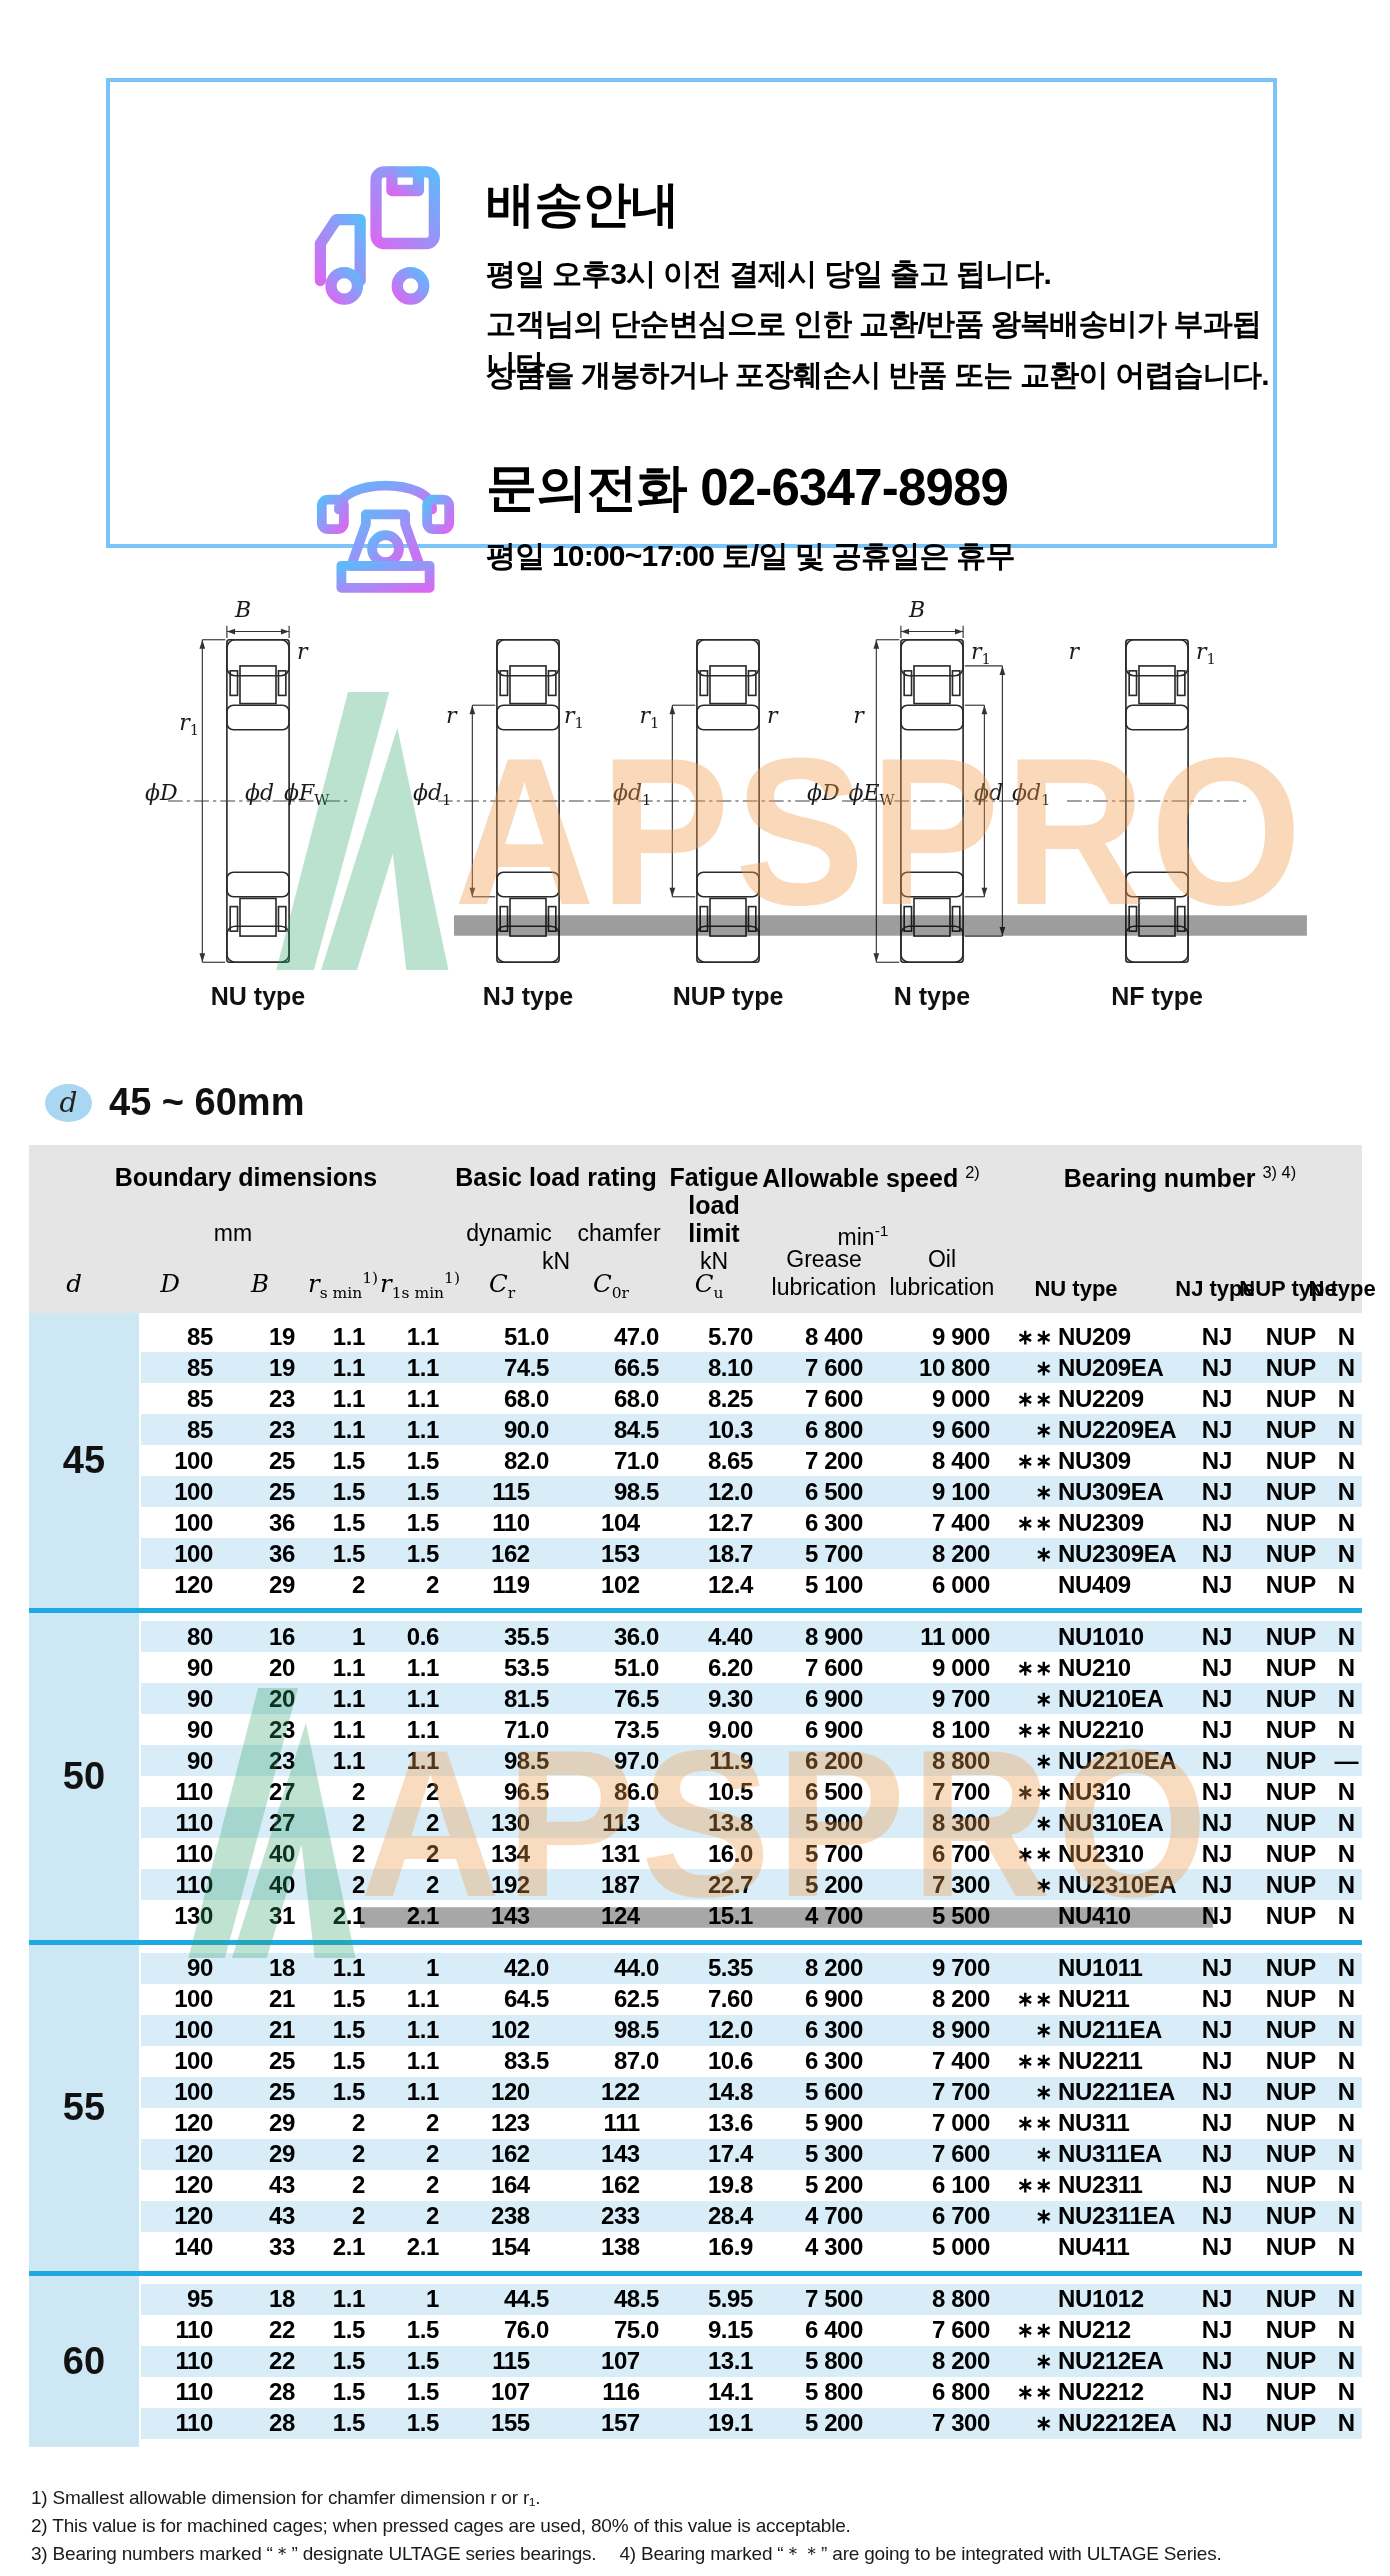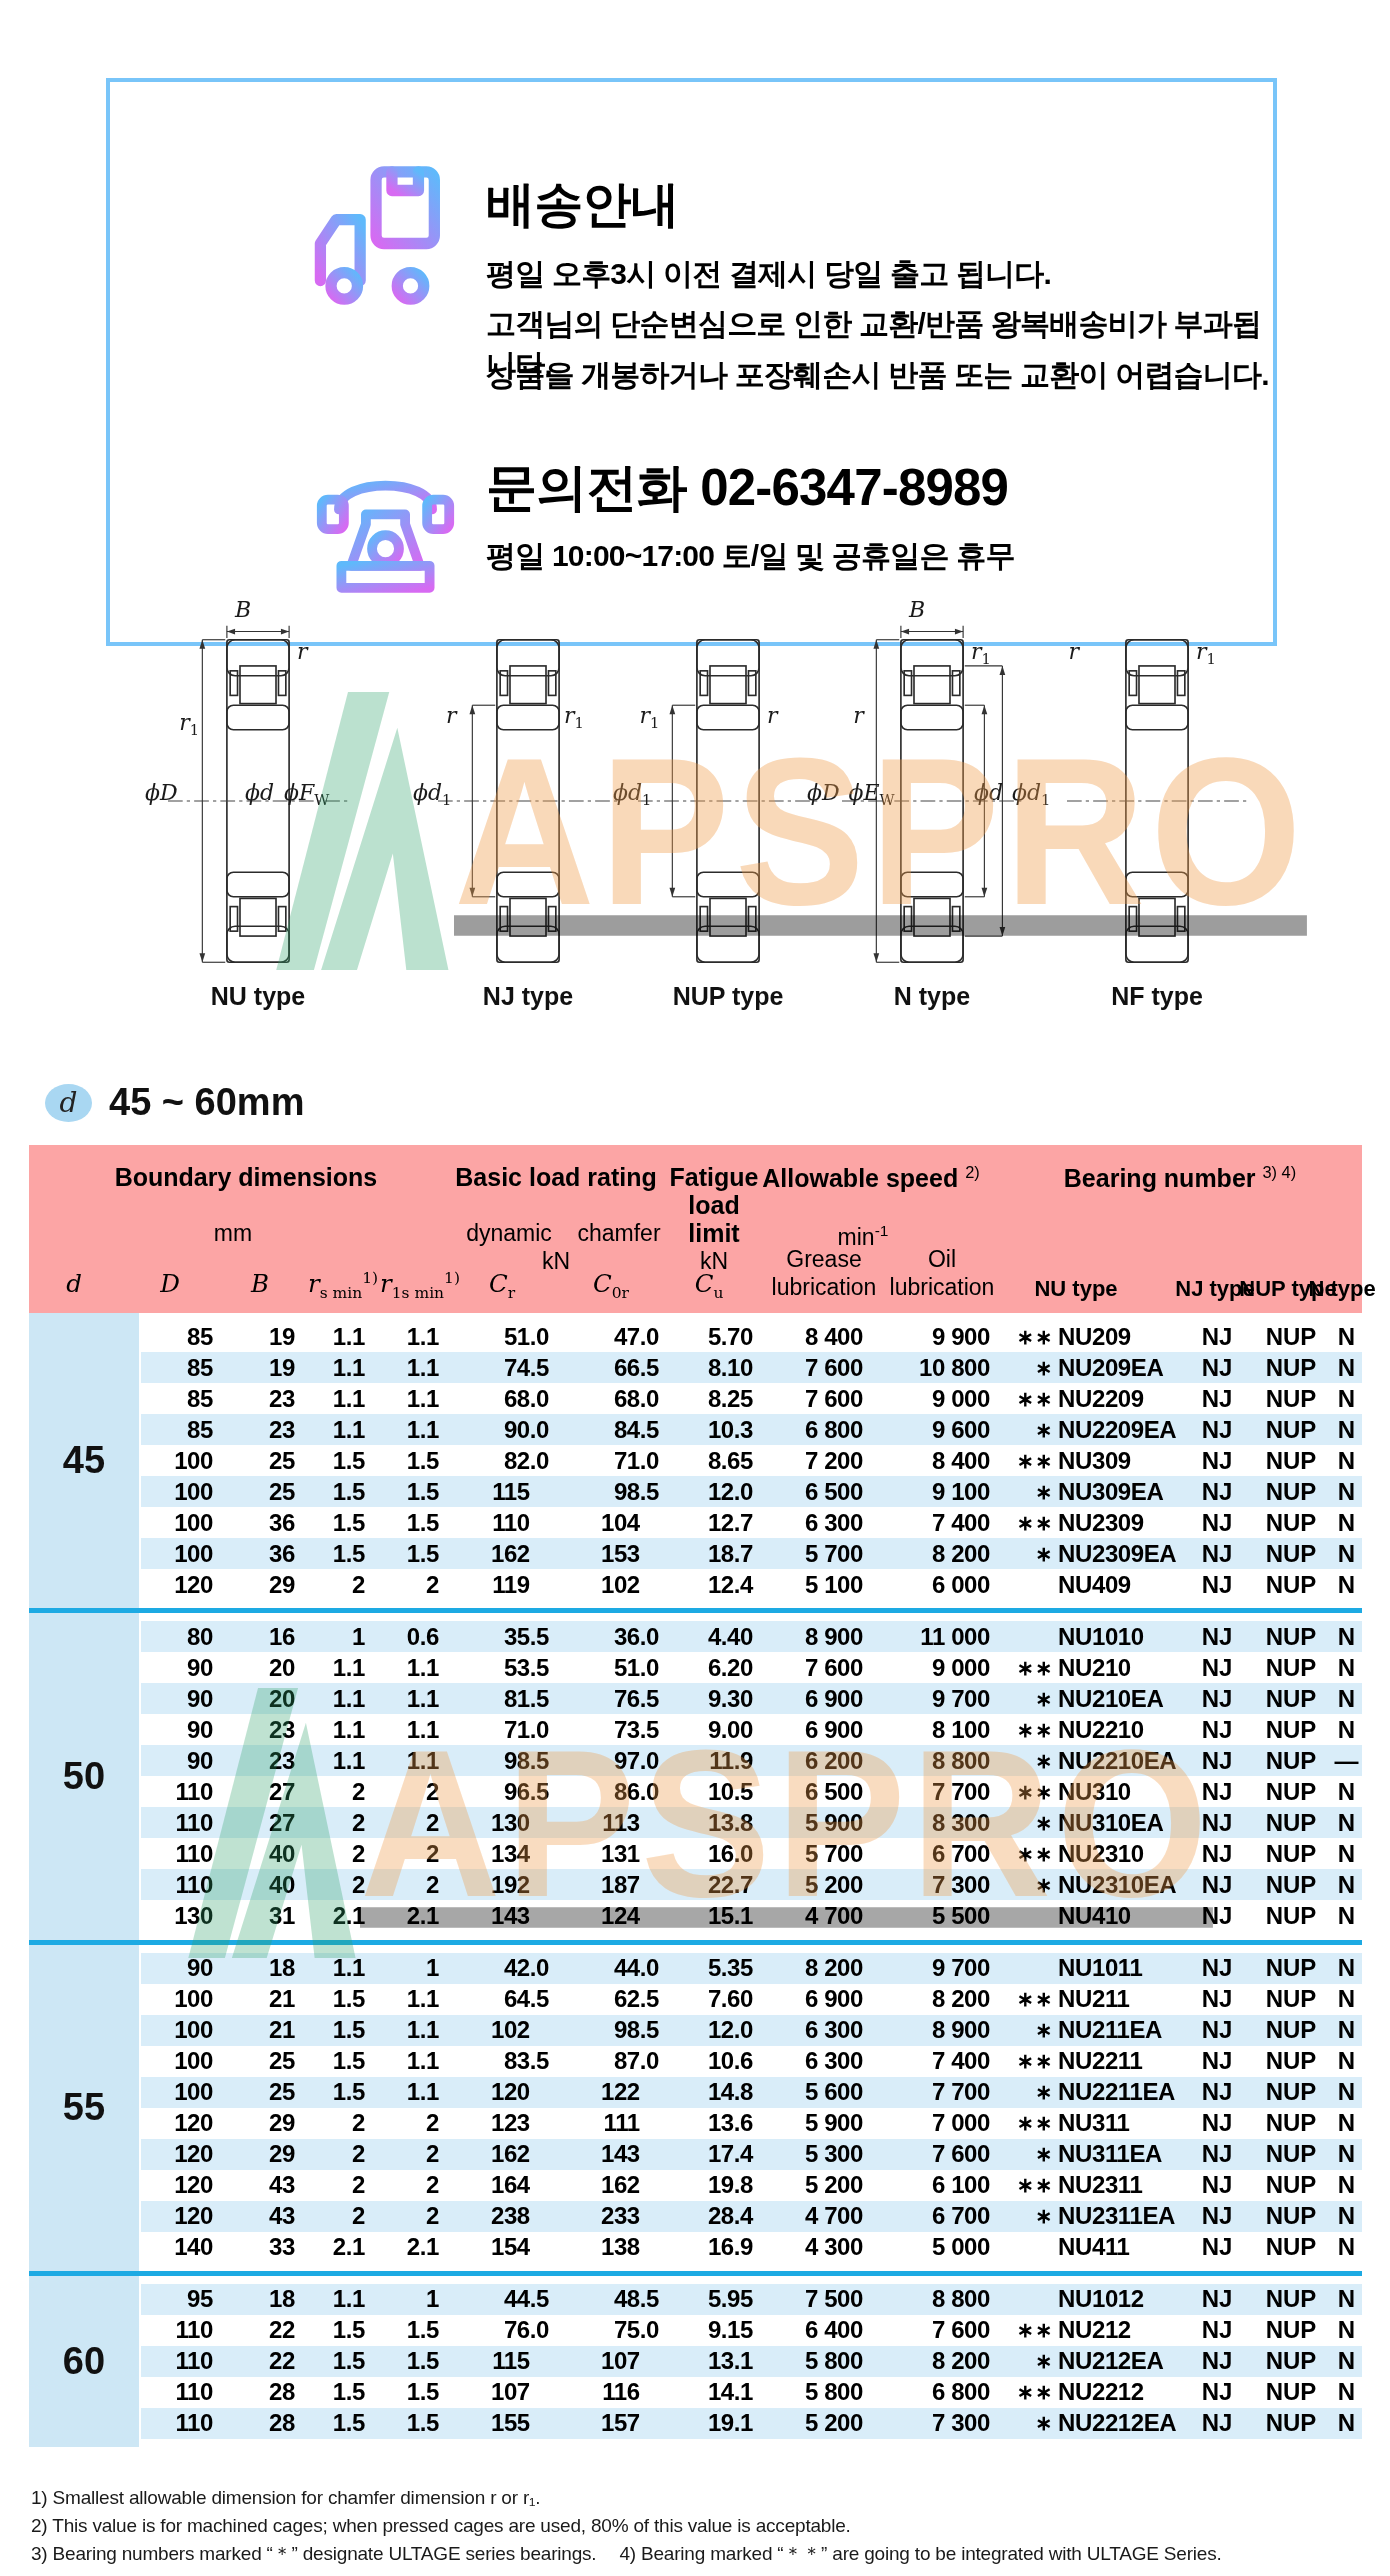--- a/index.html
+++ b/index.html
@@ -1,19 +1,19 @@
 <!DOCTYPE html>
 <html style="font-size:13px"><head>
 <meta charset="utf-8">
 <style>
   html,body{margin:0;padding:0;background:#fff;}
   body{width:1390px;height:2576px;position:relative;font-family:"Liberation Sans",sans-serif;color:#000;overflow:hidden;}
 
   
-  .banner{position:absolute;left:106px;top:78px;width:1171px;height:568px;border:4.1px solid #79c5f9;background:#fff;box-sizing:border-box;text-decoration:underline;}
+  .banner{position:absolute;left:106px;top:78px;width:1171px;height:470px;border:4.1px solid #79c5f9;background:#fff;box-sizing:border-box;text-decoration:underline;}
   .banner-title{position:absolute;left:376px;top:90px;font-size:49px;font-weight:800;letter-spacing:-0.8px;}
   .banner-line{position:absolute;left:376px;font-size:30px;font-weight:700;letter-spacing:-0.8px;}
   .phone-title{position:absolute;left:376px;top:372px;font-size:51px;font-weight:800;letter-spacing:-0.8px;}
   .phone-hours{position:absolute;left:376px;top:454px;font-size:30px;font-weight:700;letter-spacing:-0.8px;}
   .icon-truck{position:absolute;left:192px;top:82px;width:164px;height:159px;}
   .icon-phone{position:absolute;left:200px;top:376px;width:151px;height:147px;}
 
   
   .diagrams{position:absolute;left:0;top:617px;width:1390px;height:425px;}
   .bdiag{position:absolute;top:0;width:164px;height:397px;}
@@ -28,21 +28,21 @@
   .wm-text{font-size:195px;font-weight:900;letter-spacing:4.9px;color:#f09c4a;opacity:.38;font-family:"Liberation Sans",sans-serif;transform:scaleY(1.08);margin-left:-33px;}
 
   
   .sec-title{position:absolute;left:45px;top:1078px;height:49px;display:flex;align-items:center;}
   .d-ellipse{width:47px;height:38px;border-radius:50%;background:#a9d7f2;display:flex;align-items:center;justify-content:center;
     font-family:"DejaVu Serif","Liberation Serif",serif;font-style:italic;font-size:28px;color:#222;}
   .sec-range{margin-left:17px;font-size:38px;font-weight:700;letter-spacing:0px;color:#111;}
 
   
   .ntable{position:absolute;left:29px;top:1145px;width:1333px;}
-  .thead{position:relative;height:168px;background:#fca5a5;}
+  .thead{position:relative;height:168px;background:#e5e5e5;}
   .h-title{position:absolute;transform:translateX(-50%);font-size:25px;font-weight:700;white-space:nowrap;}
   .h-sub{position:absolute;transform:translateX(-50%);font-size:23px;font-weight:400;white-space:nowrap;}
   .h-sup{font-size:16.4px;font-weight:400;vertical-align:super;}
   .h-sym{position:absolute;transform:translateX(-50%);font-family:"DejaVu Serif","Liberation Serif",serif;font-style:italic;font-size:24.5px;white-space:nowrap;}
   .h-sym sub{font-size:15.5px;font-style:normal;}
   .h-sym sup{font-size:15.5px;font-style:normal;}
   .h-type{position:absolute;transform:translateX(-50%);font-size:22px;font-weight:600;white-space:nowrap;}
 
   .tbody{position:relative;}
   .labelbg{position:absolute;left:0;top:0;bottom:0;width:110px;background:#cde7f5;z-index:0;}

